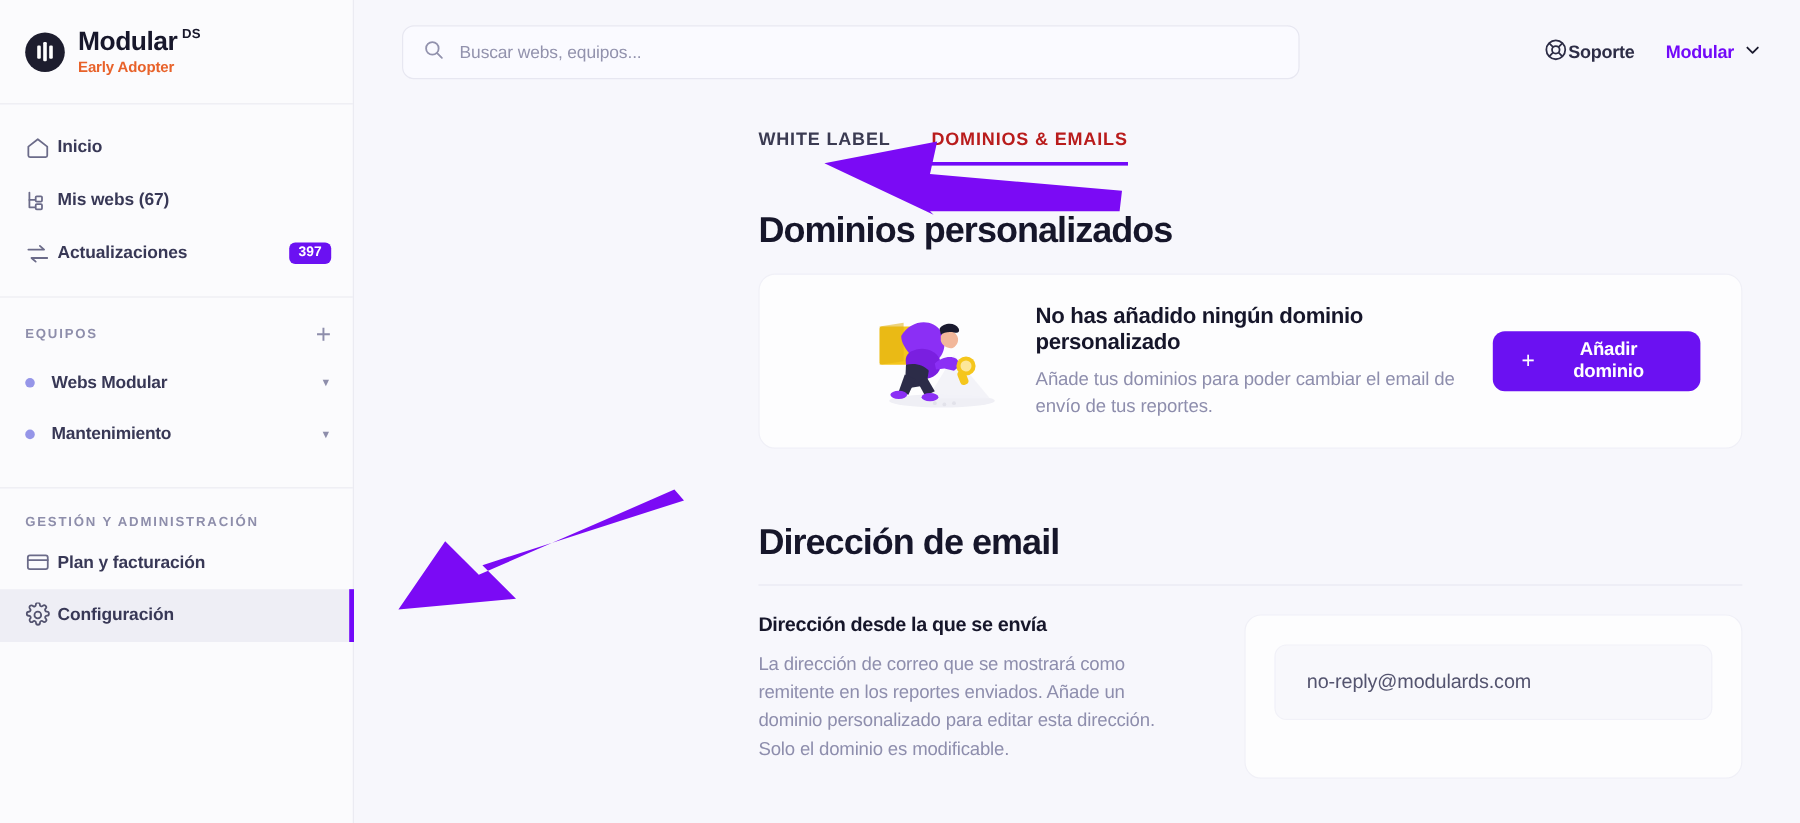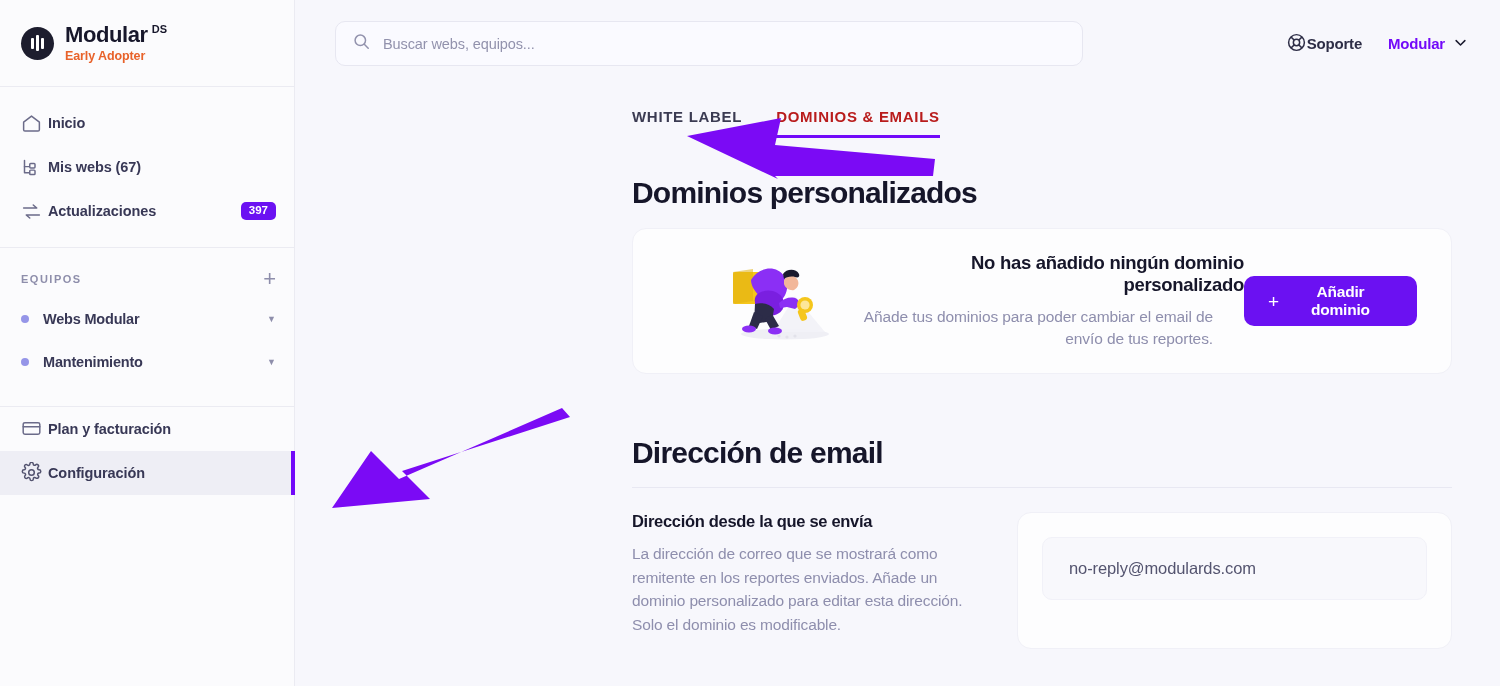--- a/index.html
+++ b/index.html
@@ -145,21 +145,21 @@
   .card {
     margin-top: 18px;
     background: #fdfdfe;
     border: 1px solid #f0f0f7;
     border-radius: 14px;
     height: 146px;
     display:flex; align-items:center;
     padding: 0 34px 0 96px;
   }
   .illus { width: 110px; flex: 0 0 110px; }
-  .card-text { margin-left: 24px; text-align: right; }
+  .card-text { margin-left: 24px; }
   .card-title {
     font-size: 18.5px; font-weight: 800; color:#16162a; letter-spacing:-0.3px;
   }
   .card-desc {
     margin-top: 10px; font-size: 15.5px; color:#8e8ead;
     line-height: 1.45; letter-spacing:-0.1px; max-width: 350px;
   }
   .primary-btn {
     margin-left: auto;
     background: #6b11f2; color:#fff;
@@ -168,21 +168,21 @@
     font-family: "Liberation Sans", sans-serif;
     font-size: 15.5px; font-weight: 700; letter-spacing:-0.2px;
     display:flex; align-items:center; gap:9px;
     cursor:pointer;
   }
   .primary-btn .pl { font-size: 19px; font-weight: 500; line-height:1; }
 
   h2.section2 { margin-top: 62px; }
   .rule { height:1px; background:#e8e8f2; margin-top: 17px; }
 
-  .two-col { display:flex; margin-top: 24px; gap: 40px; }
+  .two-col { display:flex; margin-top: 24px; gap: 60px; }
   .col-left { width: 345px; flex: 0 0 345px; }
   .sub-title {
     font-size: 16.5px; font-weight: 800; color:#16162a; letter-spacing:-0.3px;
   }
   .sub-desc {
     margin-top: 11px; font-size: 15.5px; color:#8e8ead;
     line-height: 1.52; letter-spacing:-0.15px;
   }
   .field-card {
     flex: 1;
@@ -276,20 +276,23 @@
       </div>
 
       <div class="team-item">
         <span class="dot"></span>
         <span class="team-name">Mantenimiento</span>
         <span class="caret">▼</span>
       </div>
 
       <div class="sep" style="margin-top:22px"></div>
 
+      <div class="group-head" style="padding-bottom:6px">
+        <span class="group-title">GESTIÓN Y ADMINISTRACIÓN</span>
+      </div>
 
       <div class="nav-item">
         <span class="ico">
           <svg width="21" height="21" viewBox="0 0 24 24" fill="none" stroke="#6b6b89" stroke-width="1.7" stroke-linecap="round" stroke-linejoin="round">
             <rect x="2.5" y="5.5" width="19" height="13" rx="2"></rect>
               <path d="M2.5 10h19"></path>
           </svg>
         </span>
         <span class="lbl">Plan y facturación</span>
       </div>

